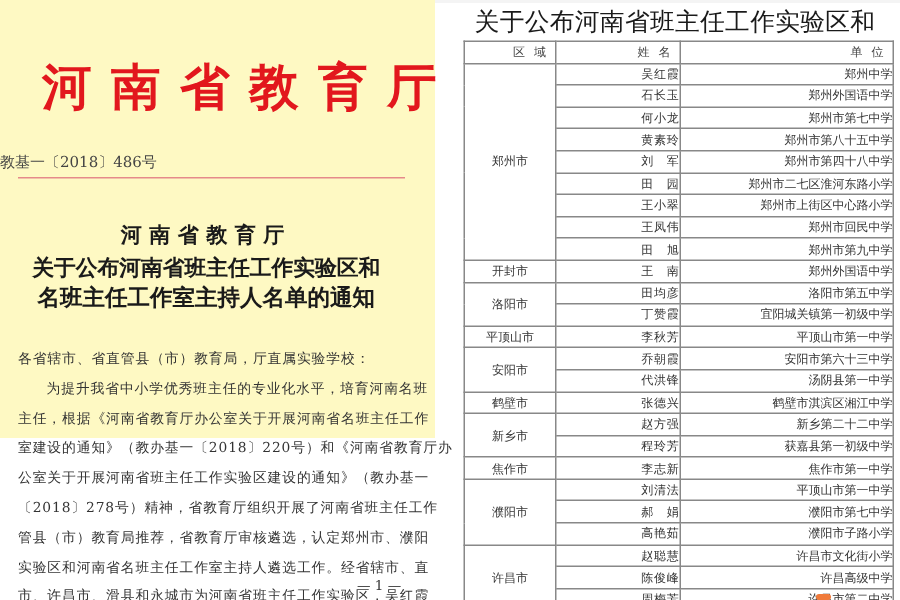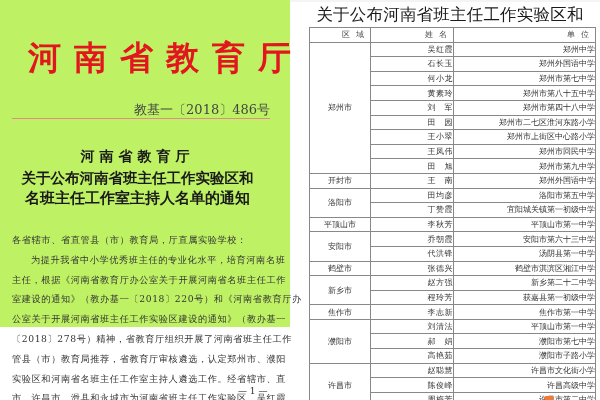--- a/index.html
+++ b/index.html
@@ -12,32 +12,32 @@
   .top-line {
     position: absolute; left: 0; top: 0; width: 133px; height: 2px;
     background: #f2b27e;
   }
   .top-gray {
     position: absolute; left: 133px; top: 0; width: 467px; height: 2px;
     background: #f4f4f4;
   }
   
   .left-doc {
-    position: absolute; left: 0; top: 0; width: 290px; height: 327px;
-    background: #bef264;
+    position: absolute; left: 0; top: 0; width: 290px; height: 292px;
+    background: #fef9c3;
   }
   .issuer {
     position: absolute; left: 28px; top: 36px; width: 240px;
     font-family: "DejaVu Serif", serif;
     color: #e2171d; font-size: 33px; font-weight: bold;
     letter-spacing: 13px; white-space: nowrap;
   }
   .docnum {
-    position: absolute; left: 0; top: 101px; width: 270px; text-align: right;
-    font-size: 13px; color: #444;
+    position: absolute; left: 0; top: 101px; width: 270px; text-align: left;
+    font-size: 10px; color: #444;
   }
   .red-rule {
     position: absolute; left: 12px; top: 118px; width: 258px; height: 1px;
     background: #e58a8a;
   }
   .title {
     position: absolute; left: 0; width: 275px; text-align: center;
     font-size: 14px; font-weight: bold; color: #1a1a1a; white-space: nowrap;
   }
   .t1 { top: 148px; letter-spacing: 5px; }

